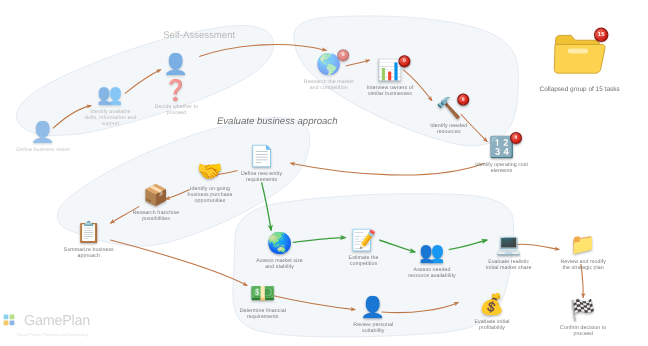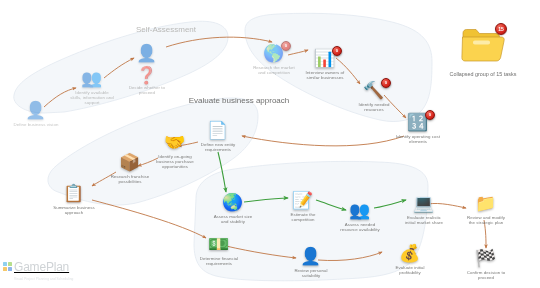--- a/index.html
+++ b/index.html
@@ -35,21 +35,21 @@
 
   .group-title{
     position:absolute;text-align:center;color:#6f6f6e;
     font-size:8px;line-height:9.6px;width:160px;margin-left:-80px;
   }
   .group-title.faint{color:#b9b9b7;}
 
   .folder-wrap{position:absolute;text-align:center;width:110px;margin-left:-55px;}
   .folder-cap{font-size:5.4px;color:#6f6f6e;margin-top:3px;display:block;}
 
-  .logo{position:absolute;left:3px;top:262px;display:flex;align-items:center;gap:2px;text-decoration:underline;}
+  .logo{position:absolute;left:3px;top:262px;display:flex;align-items:center;gap:8px;}
   .logo-mark{width:9px;height:9px;position:relative;flex:none;margin-bottom:2px;}
   .logo-mark i{position:absolute;width:4px;height:4px;border-radius:0.6px;display:block;}
   .logo-text{font-size:12px;color:#cfd3d6;letter-spacing:-0.2px;line-height:11px;}
   .logo-sub{position:absolute;left:14px;top:277px;font-size:3.2px;color:#dfe2e4;letter-spacing:0.1px;}
 </style>
 </head>
 <body>
 
 <div id="canvas">
 
@@ -110,21 +110,21 @@
 
     <g fill="none" stroke="#3d9e3c" stroke-width="1.1">
       <path d="M218,152 C222,168 224,180 226,192" marker-end="url(#ah-g)"></path>
       <path d="M244,202 C262,200 276,198 288,198" marker-end="url(#ah-g)"></path>
       <path d="M316,200 C328,204 338,208 346,210" marker-end="url(#ah-g)"></path>
       <path name="g4" d="M374,208 C388,206 398,202 406,200" marker-end="url(#ah-g)"></path>
     </g>
   </svg>
 
   <div class="group-title faint" style="left:166px;top:25px;">Self-Assessment</div>
-  <div class="group-title" style="left:239px;top:96px;">Evaluate business
+  <div class="group-title" style="left:231px;top:96px;font-style:italic;">Evaluate business
 approach</div>
 
   <div class="node" style="left:36px;top:100px;opacity:.45;">
     <span class="glyph">👤</span>
     <span class="cap">Define business vision</span>
   </div>
 
   <div class="node" style="left:92px;top:68px;opacity:.5;">
     <span class="glyph">👥</span>
     <span class="cap">Identify available

